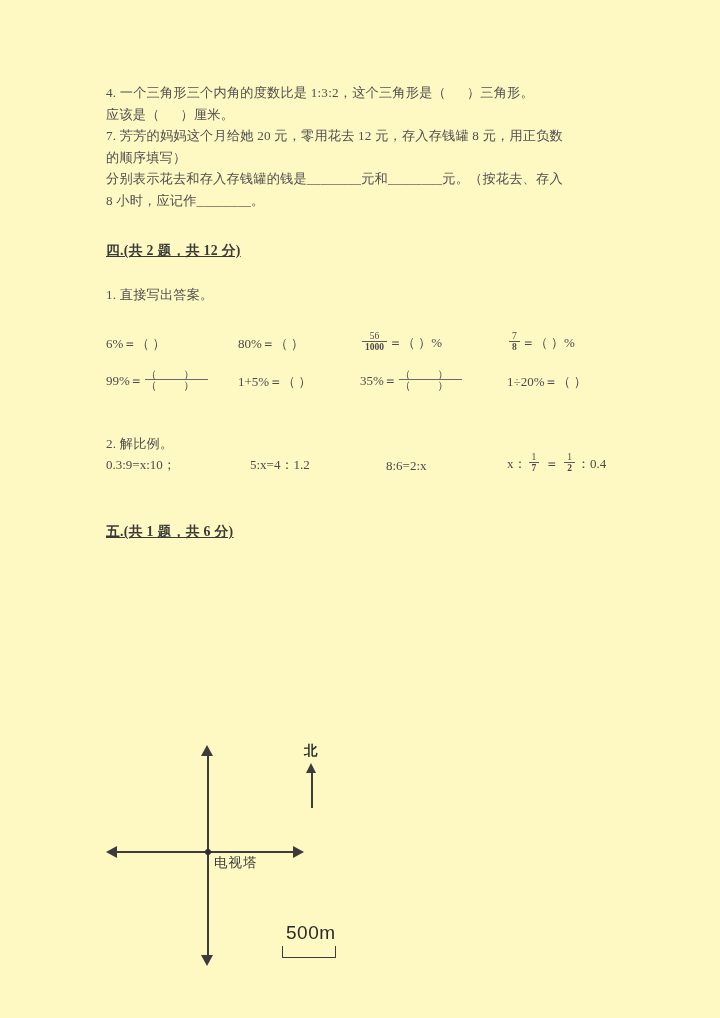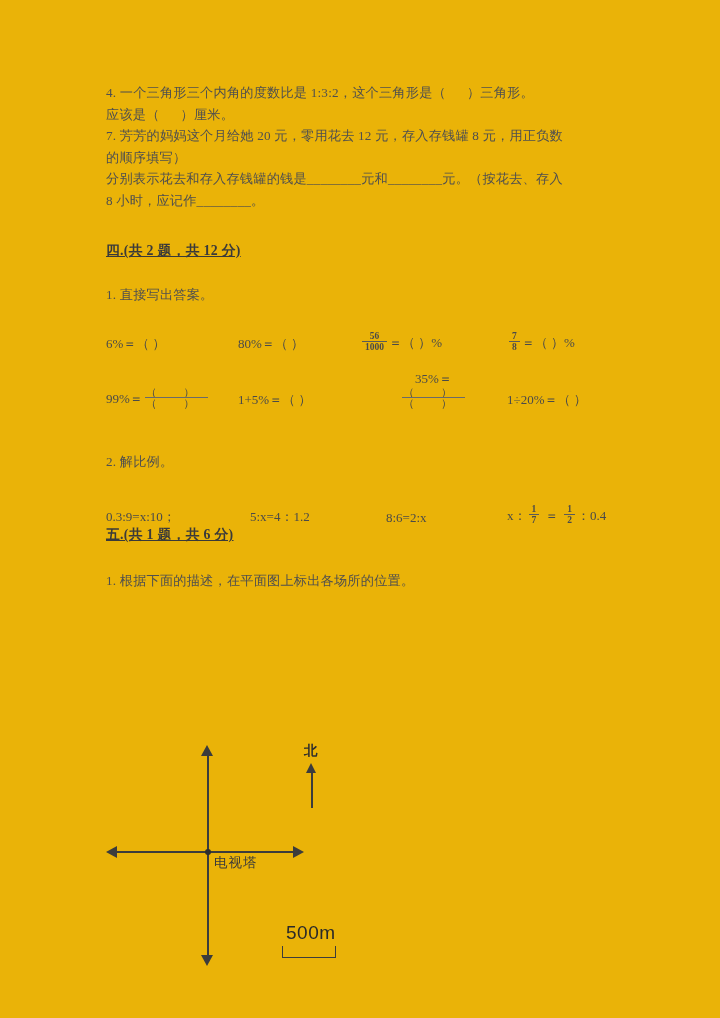--- a/index.html
+++ b/index.html
@@ -13,21 +13,21 @@
     position: relative;
     font-family: "Liberation Serif", "DejaVu Serif", serif;
     color: #4a4a4a;
     overflow: hidden;
   }
   .page {
     position: absolute;
     left: 0; top: 0;
     width: 720px;
     height: 1018px;
-    background: #eab308;
+    background: #fef9c3;
   }
   .content {
     position: absolute;
     left: 106px;
     top: 82px;
     width: 516px;
   }
 
   
   .qline {
@@ -71,21 +71,21 @@
     justify-content: center;
     vertical-align: middle;
     margin: 0 2px;
     position: relative;
     top: -1px;
   }
   .frac .num {
     font-size: 9.5px;
     line-height: 10px;
     padding: 0 3px;
-    font-weight: bold;
+    font-weight: normal;
   }
   .frac .den {
     font-size: 9.5px;
     line-height: 10px;
     padding: 0 3px;
     border-top: 1px solid #5a5a5a;
     font-weight: bold;
   }
   .frac.paren .num, .frac.paren .den {
     font-size: 11px;
@@ -253,55 +253,54 @@
 
       <div class="math-row" style="margin-top:17px;">
         <div class="math-cell" style="width:132px;">
           <span>99%＝</span>
           <span class="frac paren">
             <span class="num">（     ）</span>
             <span class="den">（     ）</span>
           </span>
         </div>
         <div class="math-cell" style="width:122px;">1+5%＝（     ）</div>
-        <div class="math-cell" style="width:147px;flex-direction:column;">
+        <div class="math-cell" style="width:147px;">
           <span>35%＝</span>
           <span class="frac paren">
             <span class="num">（     ）</span>
             <span class="den">（     ）</span>
           </span>
         </div>
         <div class="math-cell">1÷20%＝（     ）</div>
       </div>
 
       <div style="margin-top:44px;" class="sub-q">2. 解比例。</div>
 
-      <div class="math-row" style="margin-top:34px;align-items:flex-end;">
+      <div class="math-row" style="align-items:flex-end;">
         <div class="math-cell" style="width:144px;">0.3:9=x:10；</div>
         <div class="math-cell" style="width:136px;">5:x=4：1.2</div>
         <div class="math-cell" style="width:121px;">8:6=2:x</div>
         <div class="math-cell">
           <span>x：</span>
           <span class="frac">
             <span class="num">1</span>
             <span class="den">7</span>
           </span>
           <span style="margin:0 4px;">＝</span>
           <span class="frac">
             <span class="num">1</span>
             <span class="den">2</span>
           </span>
           <span>：0.4</span>
         </div>
       </div>
     </div>
 
-    <div style="">
+    <div style="margin-top:49px;">
       <div class="section-head">五.(共 1 题，共 6 分)</div>
-      <div style="margin-top:28px;" class="sub-q">1. 根据下面的描述，在平面图上标出各场所的位置。</div>
     </div>
 
     <div class="diagram">
       <div class="axis-v"></div>
       <div class="axis-h"></div>
       <div class="arrow arrow-up"></div>
       <div class="arrow arrow-down"></div>
       <div class="arrow arrow-left"></div>
       <div class="arrow arrow-right"></div>
       <div class="center-dot"></div>

